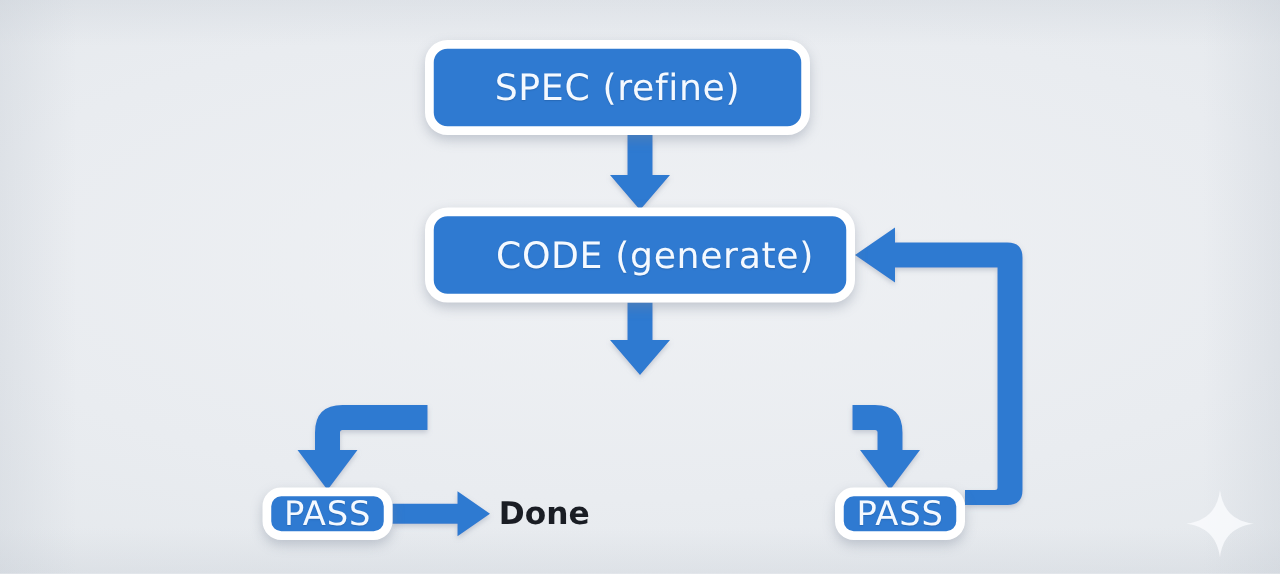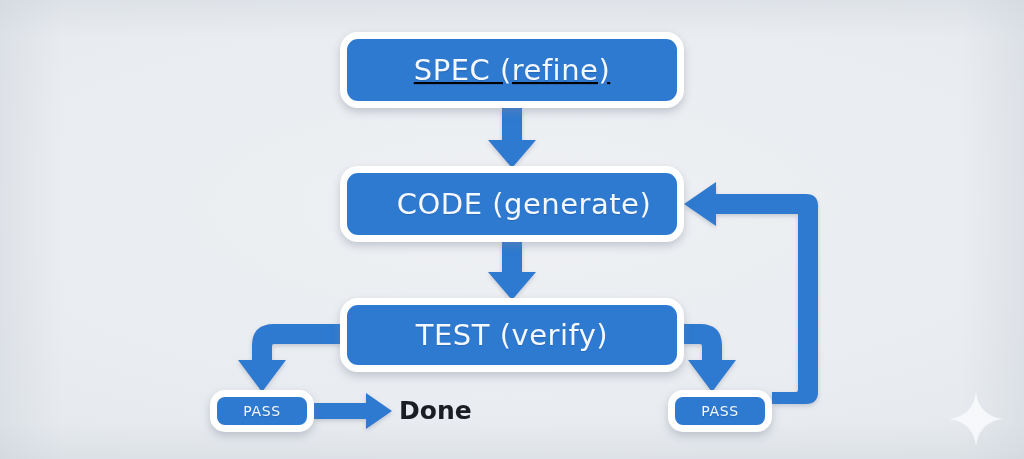--- a/index.html
+++ b/index.html
@@ -56,23 +56,23 @@
     color: #f4f9ff;
     font-family: "DejaVu Sans", sans-serif;
     font-weight: 400;
     letter-spacing: 0.5px;
     white-space: nowrap;
     text-shadow: 0 1px 1px rgba(20,60,110,0.28);
   }
   .node.big { border-radius: 18px; }
   .node.big .node-label { font-size: 29px; }
   .node.small { border-radius: 15px; }
-  .node.small .node-label { font-size: 14px; letter-spacing: 0.6px; }
-
-  #node-spec { left: 340px; top: 32px;  width: 344px; height: 76px; text-decoration: underline; }
+  .node.small .node-label { font-size: 27px; letter-spacing: 0.6px; }
+
+  #node-spec { left: 340px; top: 32px;  width: 308px; height: 76px; }
   #node-code { left: 340px; top: 166px; width: 344px; height: 76px; padding-left: 24px; }
   #node-test { left: 340px; top: 298px; width: 344px; height: 74px; }
   #node-pass { left: 210px; top: 390px; width: 104px; height: 42px; }
   #node-fail { left: 668px; top: 390px; width: 104px; height: 42px; }
 
   #done-text {
     position: absolute;
     z-index: 3;
     left: 399px;
     top: 396px;
@@ -174,23 +174,20 @@
   </svg>
 
   <div class="node big" id="node-spec">
     <span class="node-label">SPEC (refine)</span>
   </div>
 
   <div class="node big" id="node-code">
     <span class="node-label">CODE (generate)</span>
   </div>
 
-  <div class="node big" id="node-test">
-    <span class="node-label">TEST (verify)</span>
-  </div>
 
   <div class="node small" id="node-pass">
     <span class="node-label">PASS</span>
   </div>
 
   <div class="node small" id="node-fail">
     <span class="node-label">PASS</span>
   </div>
 
   <div id="done-text">Done</div>

